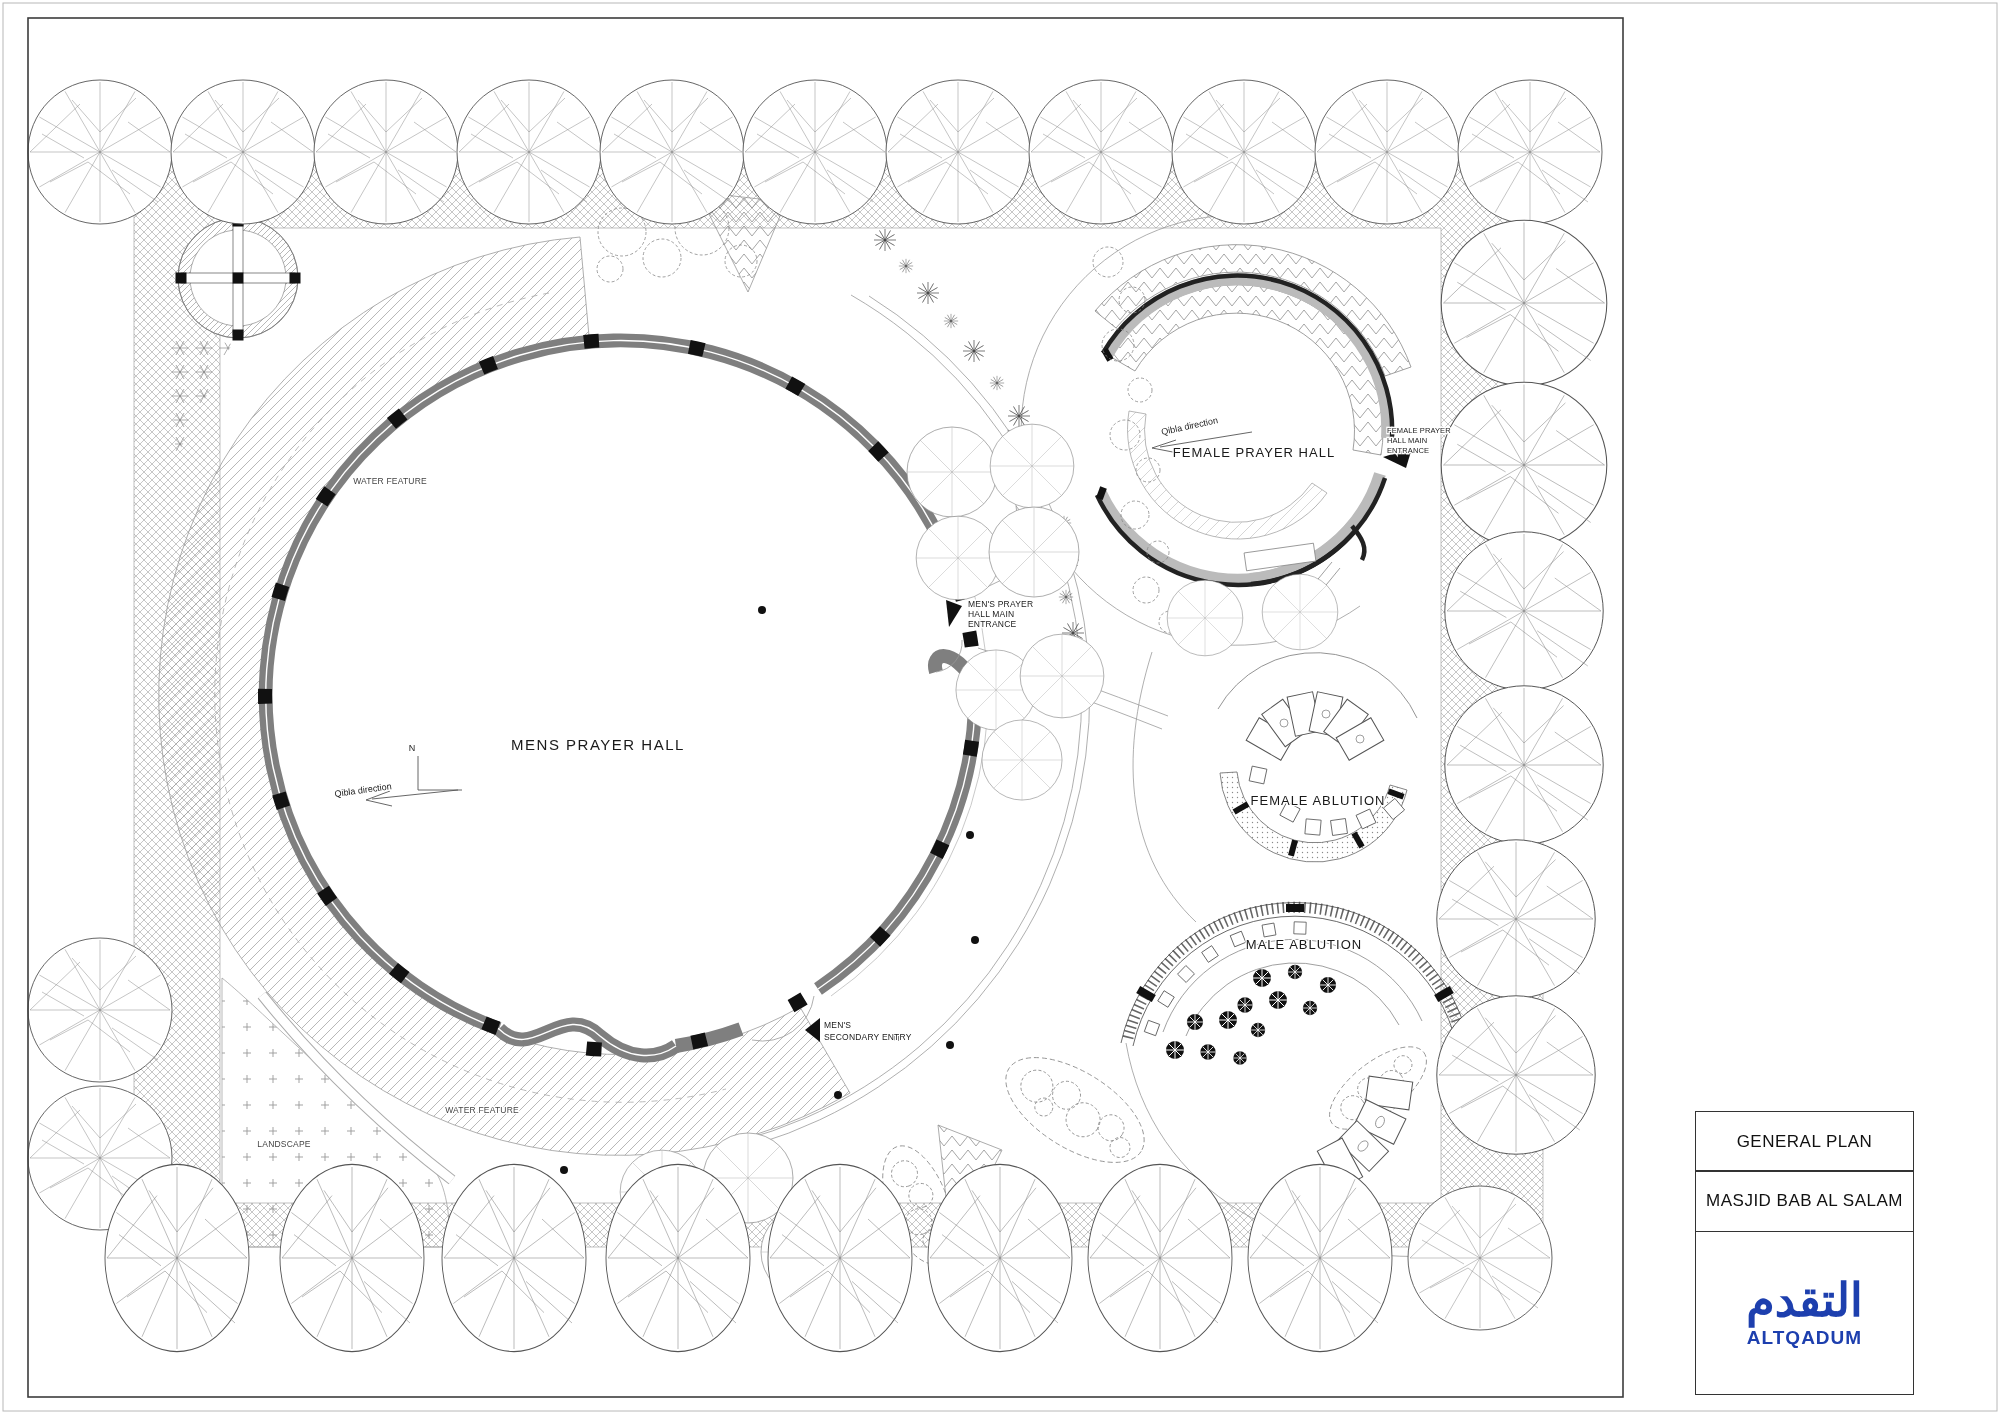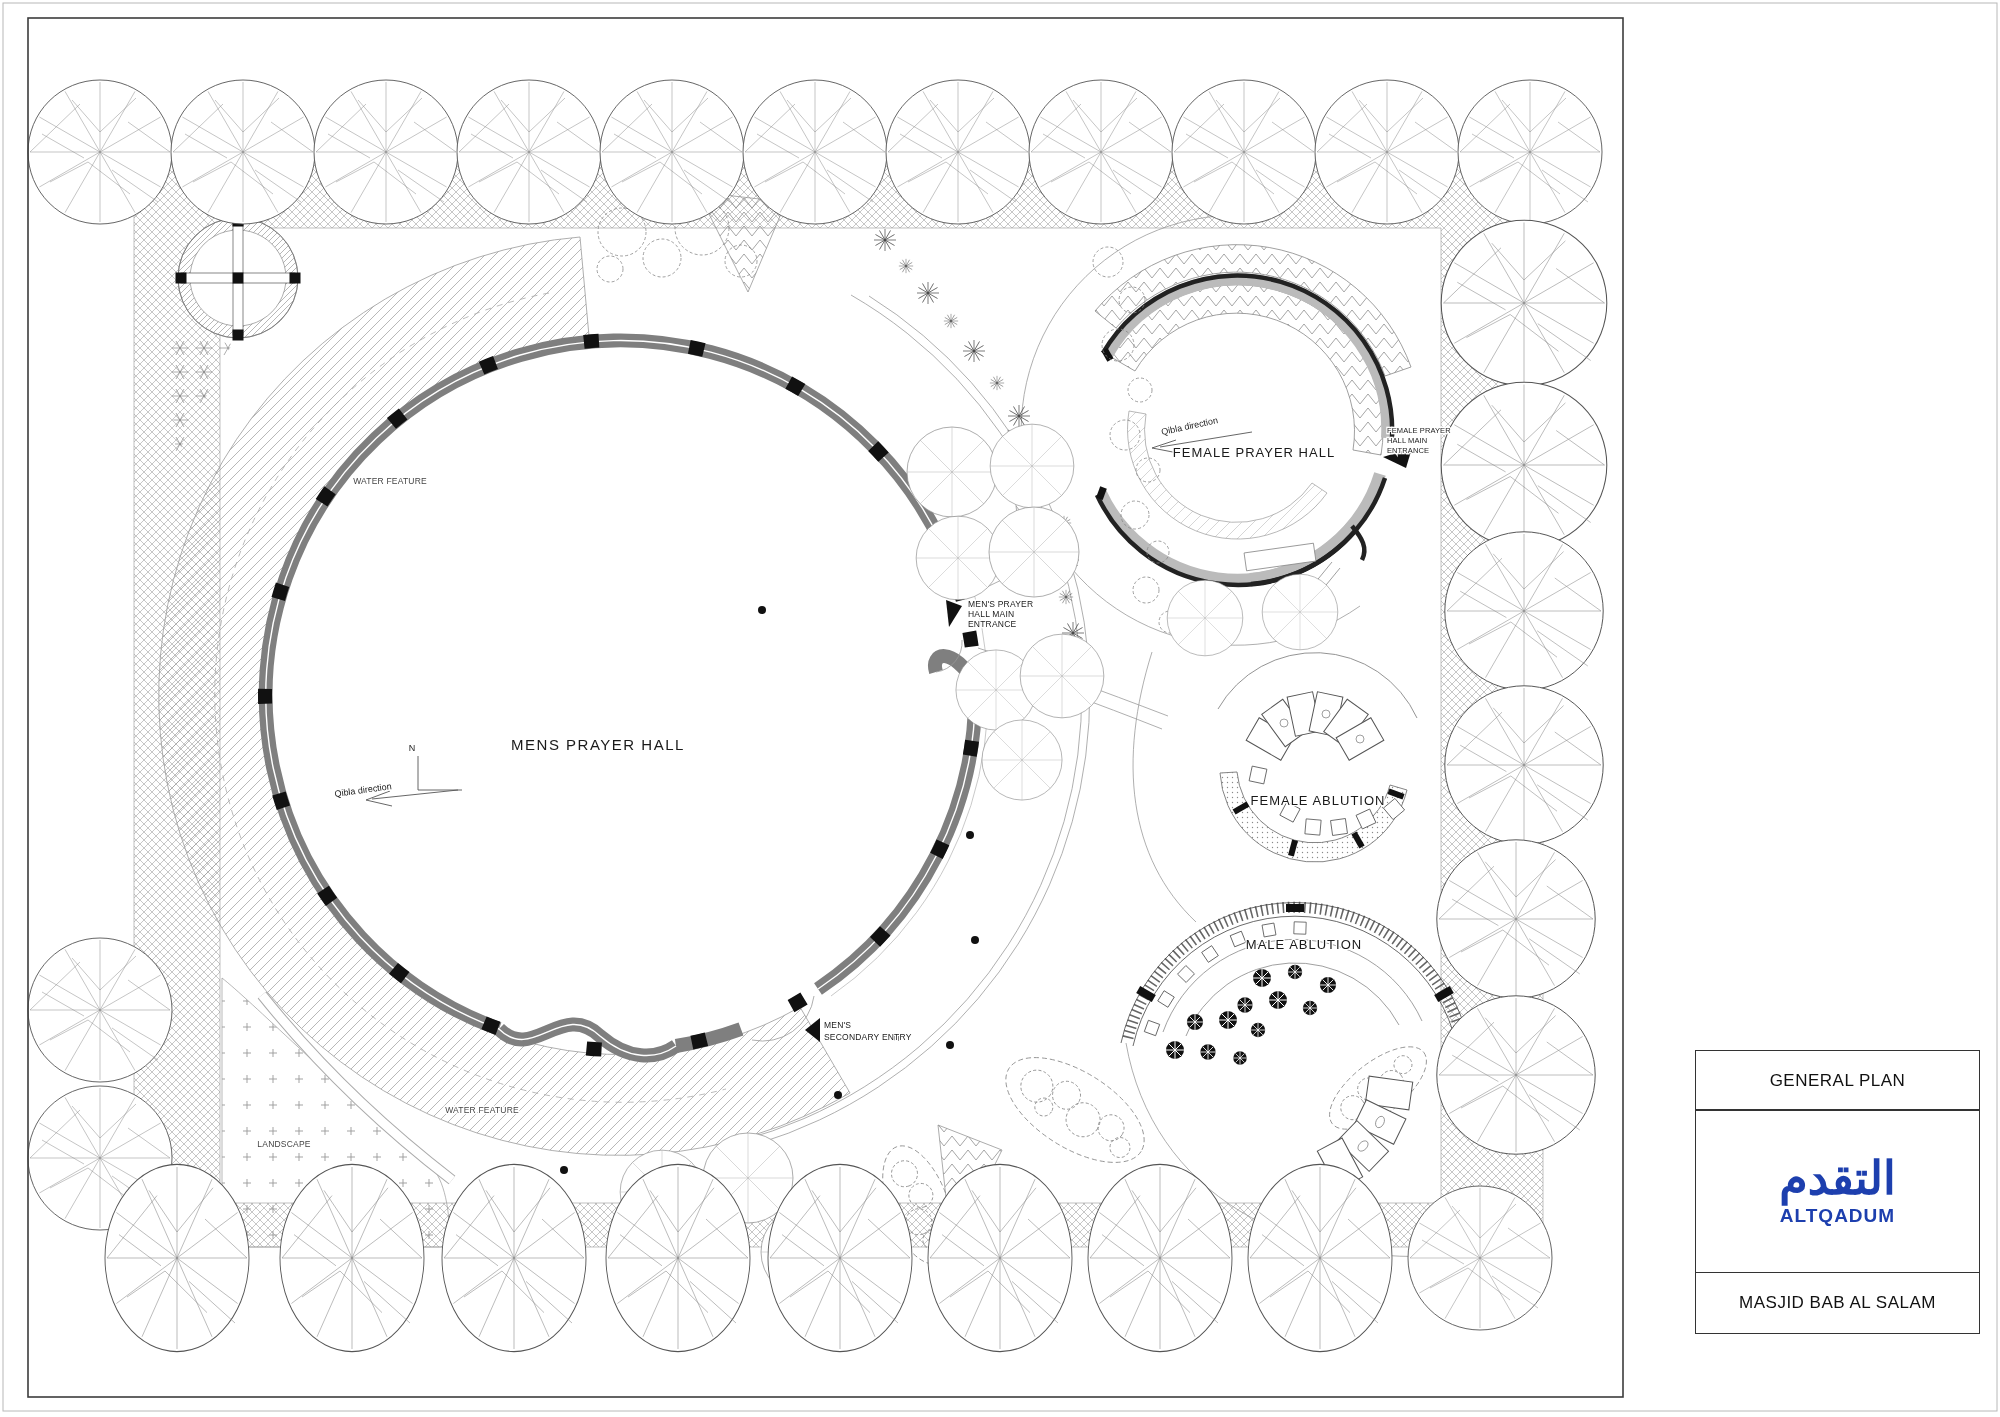--- a/index.html
+++ b/index.html
@@ -8,21 +8,21 @@
   .plan-svg{position:absolute;left:0;top:0;}
   svg text{font-family:"Liberation Sans", sans-serif;}
   .lb{fill:#1a1a1a;paint-order:stroke;stroke:#ffffff;stroke-width:2.6px;}
   .lb-big{font-size:15px;letter-spacing:1.5px;}
   .lb-med{font-size:13px;letter-spacing:1px;}
   .lb-tiny{font-size:8.5px;letter-spacing:.2px;}
   .lb-micro{font-size:7.5px;letter-spacing:.1px;}
   .lb-qibla{font-size:9px;}
   .lb-soft{fill:#444;}
   
-  .tblock{position:absolute;left:1695px;top:1050px;width:285px;background:#fff;}
+  .tblock{position:absolute;left:1695px;top:1111px;width:219px;background:#fff;}
   .tb-row{box-sizing:border-box;border:1.6px solid #333;display:flex;align-items:center;justify-content:center;}
   .tb-row1{height:61px;}
   .tb-row2{height:62px;margin-top:-1.6px;}
   .tb-row3{height:164px;margin-top:-1.6px;flex-direction:column;justify-content:center;}
   .tb-title{font-size:17px;color:#111;letter-spacing:.5px;}
   .tb-arabic{font-size:46px;font-weight:bold;line-height:1;direction:rtl;}
   .tb-latin{font-size:19px;font-weight:bold;letter-spacing:1px;margin-top:4px;}
 </style>
 </head>
 <body>
@@ -451,22 +451,22 @@
     </g>
   </g>
 
   <rect x="28" y="18" width="1595" height="1379" fill="none" stroke="#3c3c3c" stroke-width="1.6"></rect>
 </svg>
 
 <div class="tblock">
   <div class="tb-row tb-row1">
     <span class="tb-title">GENERAL PLAN</span>
   </div>
+  <div class="tb-row tb-row2">
+    <span class="tb-title">MASJID BAB AL SALAM</span>
+  </div>
   <div class="tb-row tb-row3">
     <span class="tb-arabic" style="color:#1d3fae;">التقدم</span>
     <span class="tb-latin" style="color:#1d3fae;">ALTQADUM</span>
   </div>
-  <div class="tb-row tb-row2">
-    <span class="tb-title">MASJID BAB AL SALAM</span>
-  </div>
 </div>
 
 </div>
 
 </body></html>

